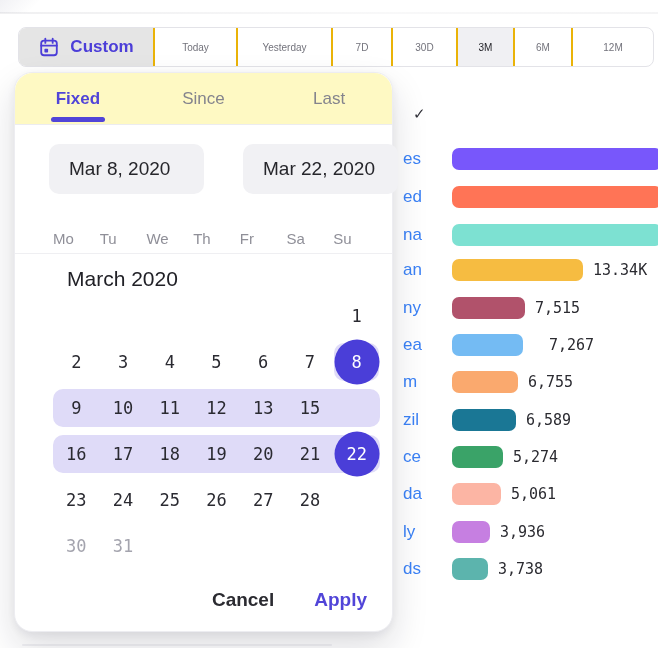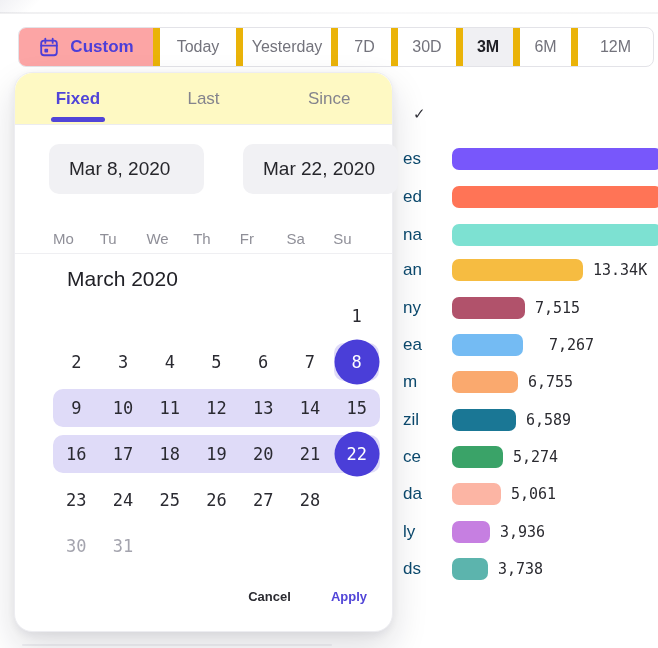--- a/index.html
+++ b/index.html
@@ -11,24 +11,24 @@
   }
   .top-edge{position:absolute;left:0;top:12px;width:658px;height:2px;
     background:linear-gradient(to right,rgba(40,40,60,.07),rgba(40,40,60,.03) 60%,rgba(40,40,60,.05));}
   .top-corner{position:absolute;left:0;top:0;width:46px;height:13px;
     background:linear-gradient(135deg,rgba(120,120,150,.10),rgba(255,255,255,0) 70%);}
 
   
   .preset-bar{position:absolute;left:18px;top:27px;height:40px;display:flex;
     border:1px solid #E3E3E8;border-radius:8px;overflow:hidden;background:#fff;box-sizing:border-box;}
   .preset{display:flex;align-items:center;justify-content:center;
-    font-size:16px;color:#73737C;border-left:7px solid #eab308;cursor:pointer;box-sizing:border-box;}
+    font-size:10px;color:#73737C;border-left:2px solid #eab308;cursor:pointer;box-sizing:border-box;}
   .preset:first-child{border-left:none;}
-  .preset.selected{background:#F0F0F3;color:#1F1F25;font-weight:700;}
-  .preset.custom{gap:10px;background:#fca5a5;color:#4C3ED8;font-weight:600;font-size:17px;}
+  .preset.selected{background:#F0F0F3;color:#1F1F25;font-weight:400;}
+  .preset.custom{gap:10px;background:#e5e5e5;color:#4C3ED8;font-weight:600;font-size:17px;}
 
   
   .datepicker{position:absolute;left:14px;top:72px;width:379px;height:560px;background:#fff;
     border:1px solid #EDEDF1;border-radius:18px;box-sizing:border-box;z-index:5;
     box-shadow:0 16px 36px rgba(20,20,43,.14),0 3px 8px rgba(20,20,43,.06);}
   .dp-header{height:51px;background:#fef9c3;border-bottom:1px solid #ECECEF;
     border-radius:18px 18px 0 0;display:flex;}
   .dp-tab{flex:1;display:flex;align-items:center;justify-content:center;
     font-size:17px;color:#84848D;position:relative;cursor:pointer;}
   .dp-tab.active{color:#5145D8;font-weight:600;}
@@ -48,29 +48,29 @@
     height:38px;background:#DFDBF8;border-radius:10px;}
   .dp-day{position:relative;display:flex;align-items:center;justify-content:center;
     font-family:"DejaVu Sans Mono",monospace;font-size:17px;color:#2A2A31;cursor:pointer;}
   .dp-day span{position:relative;}
   .dp-day.muted{color:#A4A4AE;}
   .dp-day.start-bg::before{content:'';position:absolute;left:1px;right:1px;top:50%;
     transform:translateY(-50%);height:38px;background:#DFDBF8;border-radius:10px;}
   .day-circle{position:absolute;left:50%;top:50%;transform:translate(-50%,-50%);
     width:45px;height:45px;border-radius:50%;background:#4A3ED8;}
   .dp-day.selected span{color:#fff;}
-  .dp-footer{position:absolute;top:516px;right:25px;display:flex;gap:40px;font-size:13px;font-weight:600;}
+  .dp-footer{position:absolute;top:516px;right:25px;display:flex;gap:40px;font-size:19px;font-weight:600;}
   .dp-cancel{color:#2B2B31;cursor:pointer;}
   .dp-apply{color:#5145D8;cursor:pointer;}
 
   
   .chart{position:absolute;left:0;top:0;width:658px;height:648px;z-index:1;}
   .chart-row{position:absolute;left:0;width:658px;height:26px;}
   .chart-label{position:absolute;left:403px;top:50%;transform:translateY(-50%);
-    font-size:17px;color:#0c4a6e;}
+    font-size:17px;color:#3b82f6;}
   .chart-bar{position:absolute;left:452px;top:50%;transform:translateY(-50%);
     height:22px;border-radius:7px;cursor:pointer;}
   .chart-value{position:absolute;top:50%;transform:translateY(-50%);
     font-family:"DejaVu Sans Mono",monospace;font-size:15px;color:#2B2B31;white-space:nowrap;}
   .stray-check{position:absolute;left:413px;top:105px;font-size:15px;color:#33333B;z-index:2;}
   .bottom-line{position:absolute;left:22px;top:644px;width:310px;height:2px;
     background:#F1F1F4;border-radius:1px;}
 </style>
 </head>
 <body>
@@ -158,22 +158,22 @@
     <div class="preset" style="width: 60px;">7D</div>
     <div class="preset" style="width: 65px;">30D</div>
     <div class="preset selected" style="width: 57px;">3M</div>
     <div class="preset" style="width: 58px;">6M</div>
     <div class="preset" style="width: 82px;">12M</div>
   </div>
 
 <div class="datepicker">
   <div class="dp-header" id="dpTabs">
       <div class="dp-tab active">Fixed</div>
+      <div class="dp-tab">Since</div>
       <div class="dp-tab">Last</div>
-      <div class="dp-tab">Since</div>
     </div>
 
   <div class="dp-inputs">
     <div class="dp-input">Mar 8, 2020</div>
     <div class="dp-input">Mar 22, 2020</div>
   </div>
 
   <div class="dp-weekdays" id="dpWeekdays">
       <div>Mo</div>
       <div>Tu</div>
@@ -234,23 +234,20 @@
         <div class="dp-day">
           <span>11</span>
         </div>
         <div class="dp-day">
           <span>12</span>
         </div>
         <div class="dp-day">
           <span>13</span>
         </div>
         <div class="dp-day">
-          <span>14</span>
-        </div>
-        <div class="dp-day">
           <span>15</span>
         </div>
       </div>
       <div class="dp-week">
         <div class="pill"></div>
         <div class="dp-day">
           <span>16</span>
         </div>
         <div class="dp-day">
           <span>17</span>

